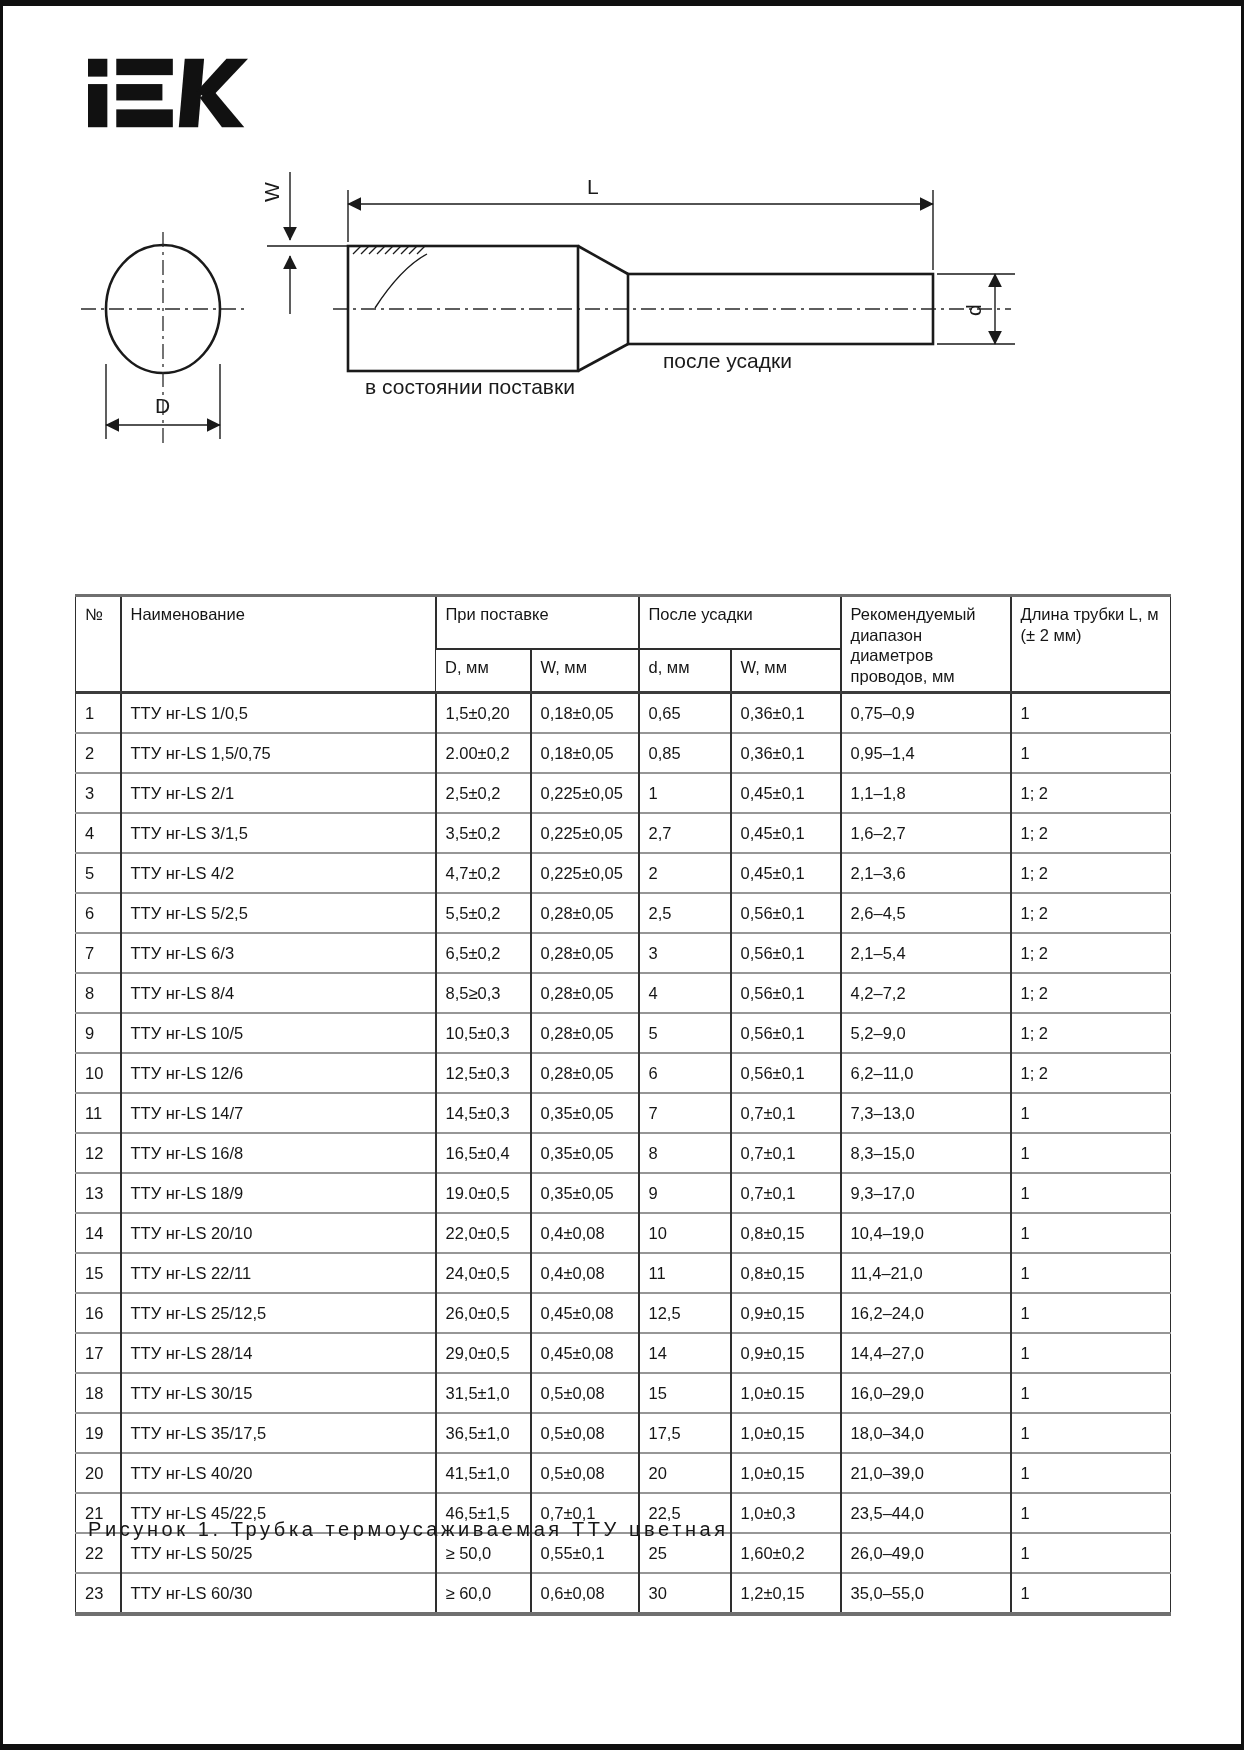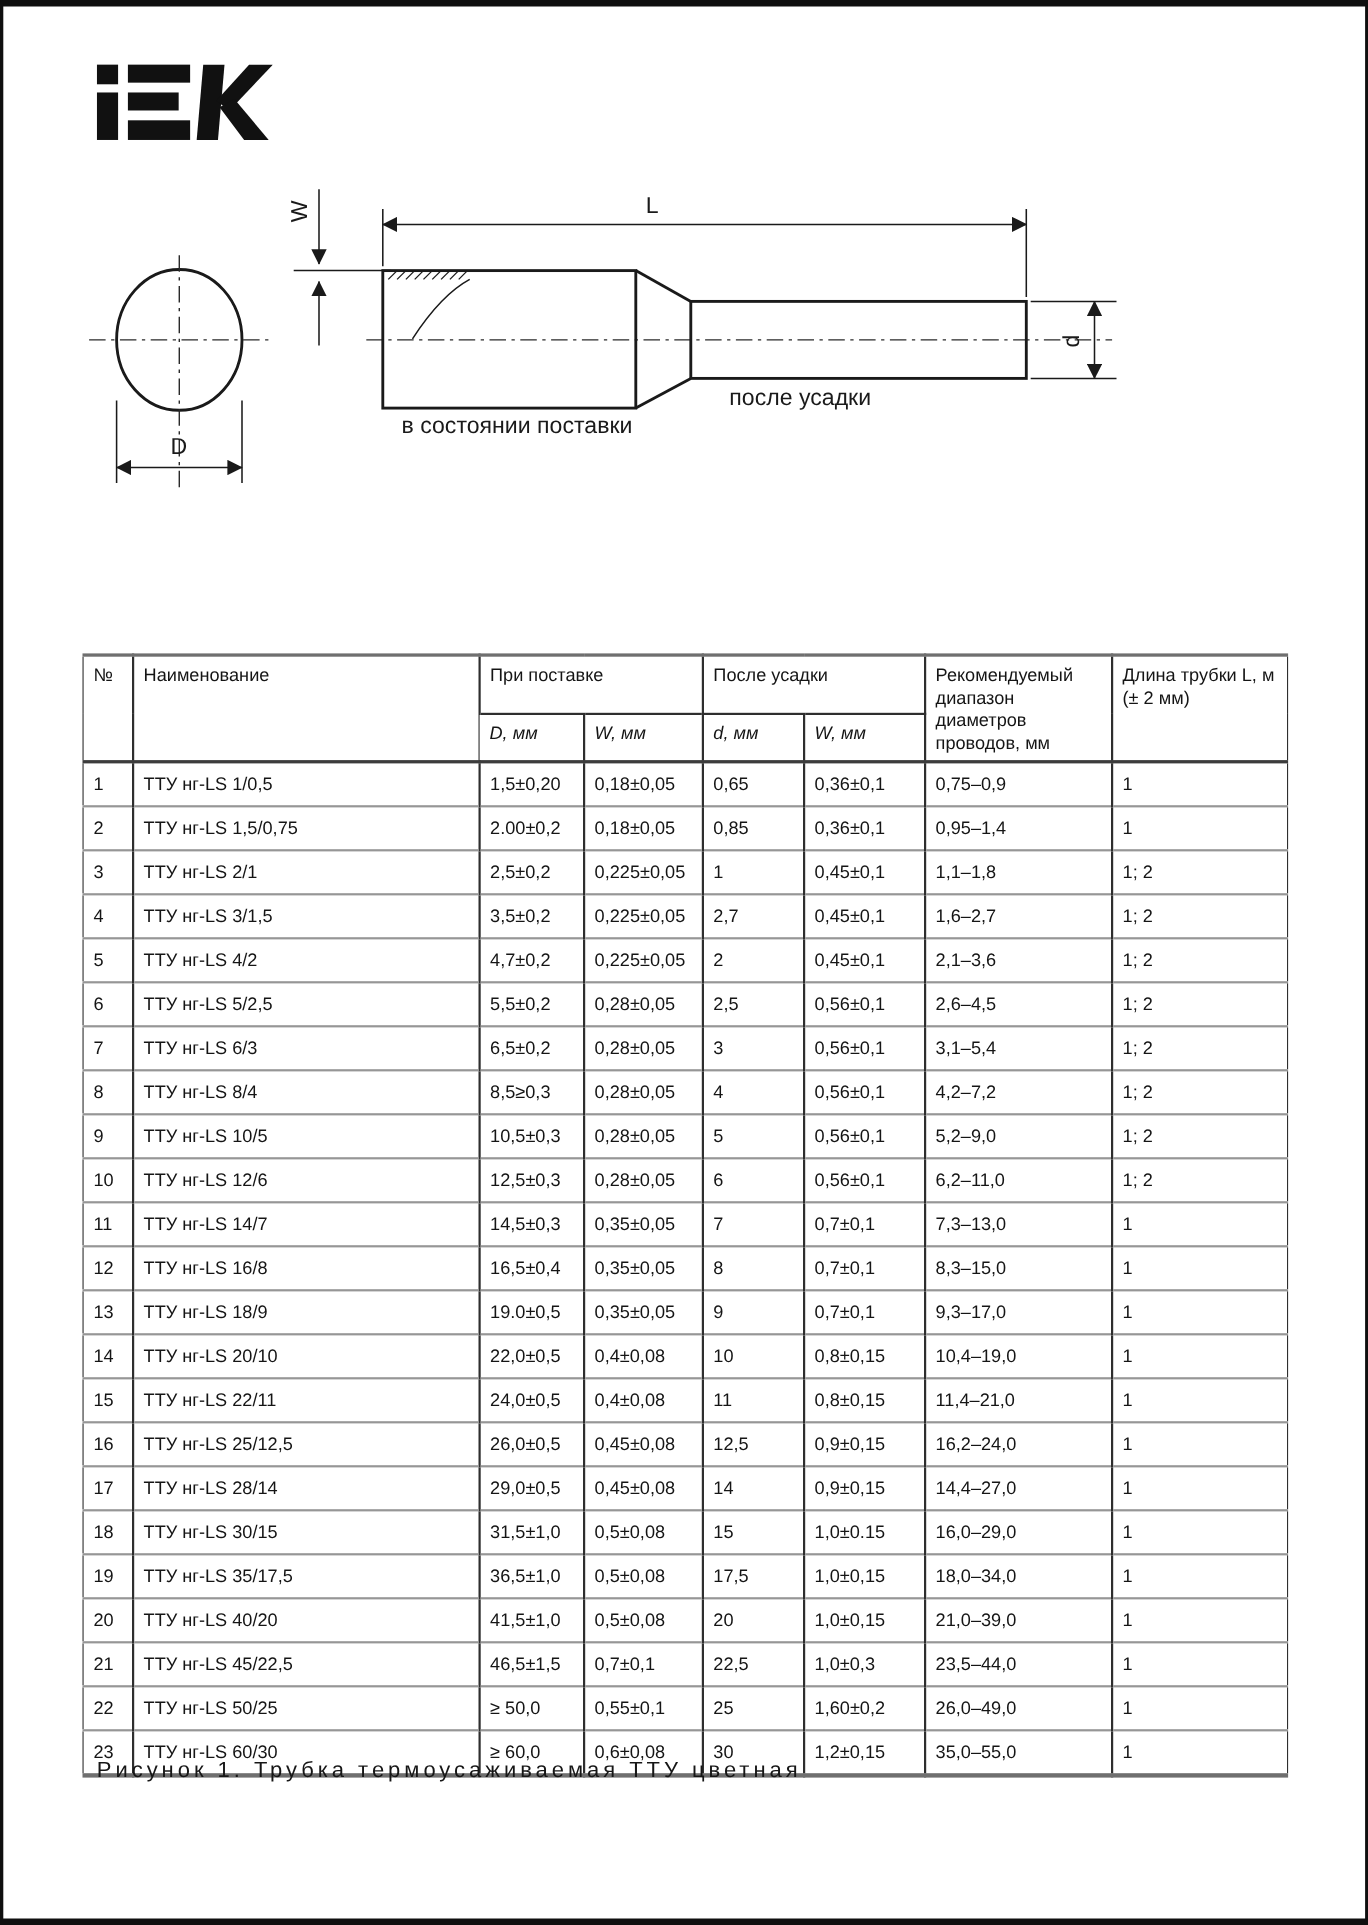--- a/index.html
+++ b/index.html
@@ -40,28 +40,28 @@
     border-left:2px solid #2e2e2e;
     padding:2px 4px 2px 9px;
     text-align:left;
     font-weight:normal;
     overflow:hidden;
     white-space:normal;
   }
   .spec-table th:first-child,.spec-table td:first-child{border-left:1px solid #2e2e2e;}
   .spec-table th:last-child,.spec-table td:last-child{border-right:1px solid #2e2e2e;}
   .spec-table thead th{vertical-align:top;padding-top:7px;line-height:1.25;}
-  .spec-table thead tr.subhead th{border-top:2px solid #2e2e2e;height:32px;font-style:italic;}
+  .spec-table thead tr.subhead th{border-top:2px solid #2e2e2e;height:32px;}
   .spec-table thead tr.tophead th{height:42px;}
   .spec-table tbody td{height:34px;vertical-align:middle;}
   .spec-table tbody tr{border-top:2px solid #969696;}
   .spec-table tbody tr:first-child{border-top:3px solid #3c3c3c;}
   
   .caption{
-    position:absolute;left:85px;top:1592px;
+    position:absolute;left:85px;top:1512px;
     font-size:20px;letter-spacing:3.6px;color:#161616;
   }
 </style>
 </head>
 <body>
 
 <div class="page">
 
   <div class="logo">
     <svg viewBox="0 0 215 92">
@@ -235,21 +235,21 @@
           <td>2,6–4,5</td>
           <td>1; 2</td>
         </tr>
         <tr>
           <td>7</td>
           <td>ТТУ нг-LS 6/3</td>
           <td>6,5±0,2</td>
           <td>0,28±0,05</td>
           <td>3</td>
           <td>0,56±0,1</td>
-          <td>3,1–5,4</td>
+          <td>2,1–5,4</td>
           <td>1; 2</td>
         </tr>
         <tr>
           <td>8</td>
           <td>ТТУ нг-LS 8/4</td>
           <td>8,5≥0,3</td>
           <td>0,28±0,05</td>
           <td>4</td>
           <td>0,56±0,1</td>
           <td>4,2–7,2</td>

